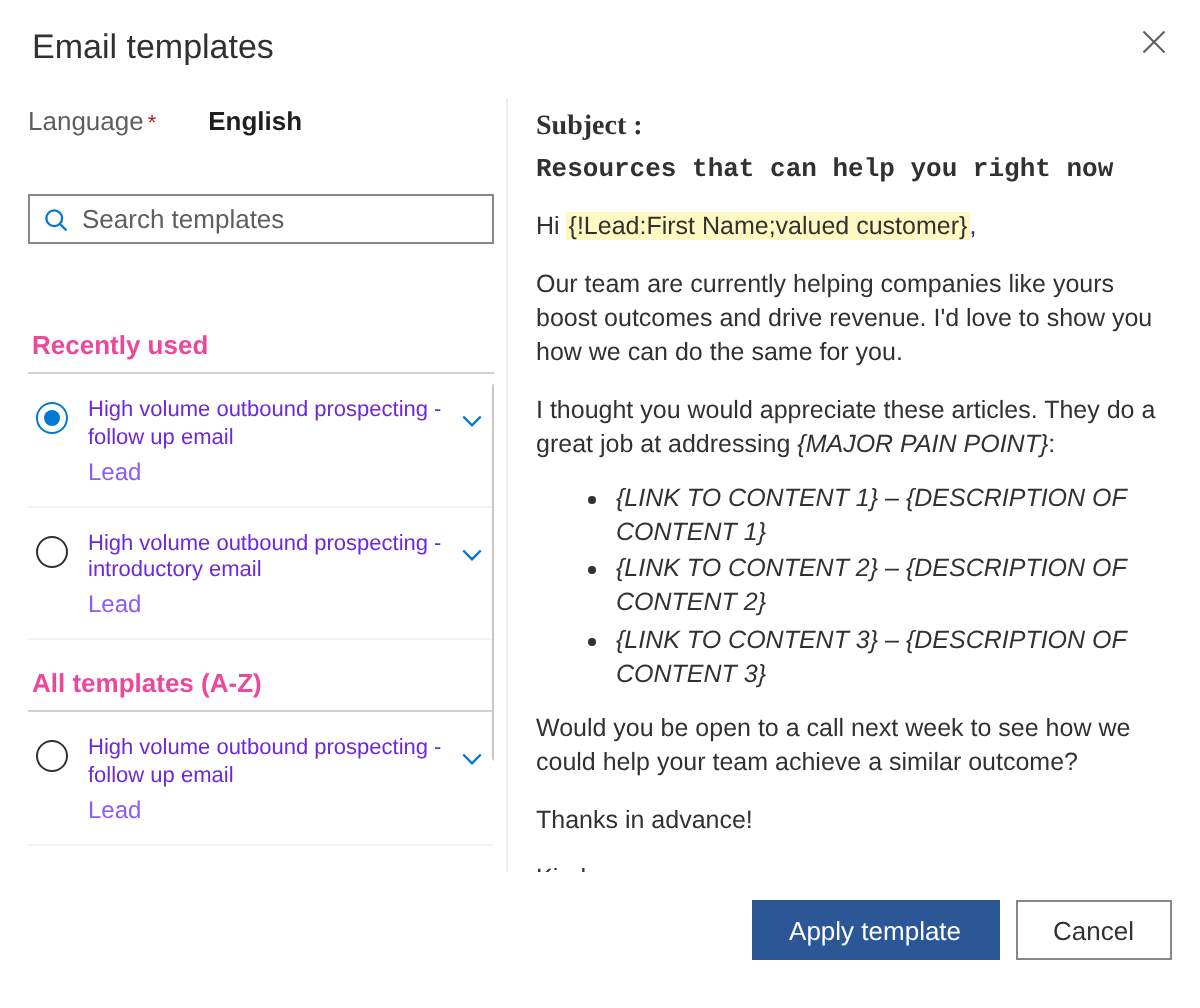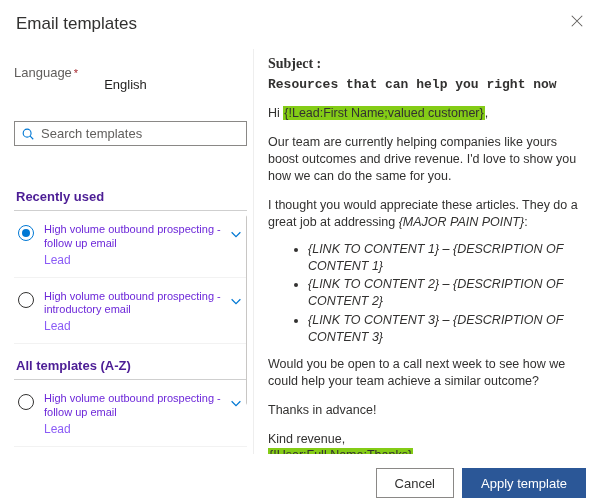--- a/index.html
+++ b/index.html
@@ -1,48 +1,48 @@
 <!DOCTYPE html>
 <html><head>
 <meta charset="utf-8">
 <style>
   * { box-sizing: border-box; margin: 0; padding: 0; }
   html, body { width: 600px; height: 504px; font-family: "Segoe UI", Arial, sans-serif; font-size: 13px; color: #323130; background: #fff; overflow: hidden; }
-  .dialog { width: 600px; height: 504px; display: flex; flex-direction: column; padding: 10px 14px 6px 14px; }
+  .dialog { width: 600px; height: 504px; display: flex; flex-direction: column; padding: 10px 14px 24px 14px; }
   .header { display: flex; align-items: flex-start; justify-content: space-between; padding: 4px 2px 14px 2px; }
   .header h1 { font-size: 17px; font-weight: 400; color: #323130; }
   .close-icon { width: 14px; height: 14px; color: #605e5c; cursor: pointer; }
   .body { flex: 1; display: flex; border-top: 1px solid transparent; overflow: hidden; }
   .left { width: 240px; display: flex; flex-direction: column; padding-right: 6px; border-right: 1px solid #eee; position: relative; gap: 19px; }
   .lang-row { display: flex; align-items: center; gap: 10px; padding: 4px 0 10px 0; }
   .lang-label { color: #605e5c; font-size: 13px; }
   .req { color: #a4262c; font-size: 11px; margin-left: 2px; }
-  .lang-value { font-weight: 400; color: #201f1e; font-size: 13px; margin-left: 16px; margin-top: 24px; }
+  .lang-value { font-weight: 700; color: #201f1e; font-size: 13px; margin-left: 16px; }
   .search-wrap { border: 1px solid #8a8886; padding: 4px 6px; display: flex; align-items: center; gap: 6px; margin-bottom: 10px; }
   .search-icon { width: 14px; height: 14px; color: #0078d4; flex-shrink: 0; }
   .search-input { border: none; outline: none; flex: 1; font-size: 13px; color: #4c1d95; background: transparent; }
   .search-input::placeholder { color: #605e5c; }
   .list-scroll { flex: 1; overflow-y: auto; position: relative; }
   .section-head { border-bottom: 1px solid #cfcfcf; padding: 6px 2px; margin-top: 8px; }
-  .section-head span { font-weight: 600; color: #4c1d95; font-size: 13px; }
+  .section-head span { font-weight: 600; color: #ec4899; font-size: 13px; }
   .tpl-item { display: flex; align-items: flex-start; padding: 12px 4px 10px 0; border-bottom: 1px solid #f2f2f2; }
   .radio { width: 16px; height: 16px; border: 1px solid #323130; border-radius: 50%; margin: 2px 10px 0 4px; flex-shrink: 0; display: flex; align-items: center; justify-content: center; cursor: pointer; }
   .radio.checked { border-color: #0078d4; }
   .radio .dot { width: 8px; height: 8px; background: #0078d4; border-radius: 50%; display: none; }
   .radio.checked .dot { display: block; }
   .tpl-text { flex: 1; padding-right: 4px; }
   .tpl-name { font-weight: 400; color: #6d28d9; font-size: 11px; line-height: 1.25; }
   .tpl-sub { color: #8b5cf6; font-size: 12px; margin-top: 2px; }
   .chev { width: 14px; height: 14px; color: #0078d4; margin-top: 4px; cursor: pointer; flex-shrink: 0; }
   .scrollbar-fake { position: absolute; right: -4px; top: 40px; width: 5px; height: 190px; background: #c8c6c4; border-radius: 3px; }
   .right { flex: 1; padding: 6px 6px 6px 14px; overflow-y: auto; font-size: 12.5px; line-height: 1.35; }
   .subj-label { font-family: Georgia, 'Times New Roman', serif; font-weight: 700; font-size: 14px; }
   .subj-value { font-weight: 700; font-size: 13px; margin-top: 2px; font-family: Liberation Mono, monospace; }
   .para { margin-top: 12px; }
-  .merge { background: #84cc16; padding: 0 1px; }
+  .merge { background: #fef9c3; padding: 0 1px; }
   .ital { font-style: italic; margin-top: 12px; }
   .bullets { margin: 10px 0 10px 40px; }
   .bullets li { font-style: italic; margin: 2px 0; list-style: disc; }
   .footer { display: flex; justify-content: flex-end; gap: 8px; padding-top: 14px; }
   .btn { height: 30px; padding: 0 18px; font-size: 13px; border: 1px solid #8a8886; background: #fff; color: #323130; cursor: pointer; }
   .btn.primary { background: #2b5797; border-color: #2b5797; color: #fff; }
   
   .list-scroll::-webkit-scrollbar { width: 0; }
 </style>
 </head>
@@ -156,17 +156,17 @@
 
       <div>Would you be open to a call next week to see how we could help your team achieve a similar outcome?</div>
       <div class="para">Thanks in advance!</div>
       <div class="para">Kind revenue,</div>
       <div><span class="merge">{!User:Full Name;Thanks}</span></div>
     </div>
 
   </div>
 
   <div class="footer">
+    <button class="btn primary">Apply template</button>
     <button class="btn">Cancel</button>
-    <button class="btn primary">Apply template</button>
   </div>
 
 </div>
 
 </body></html>

